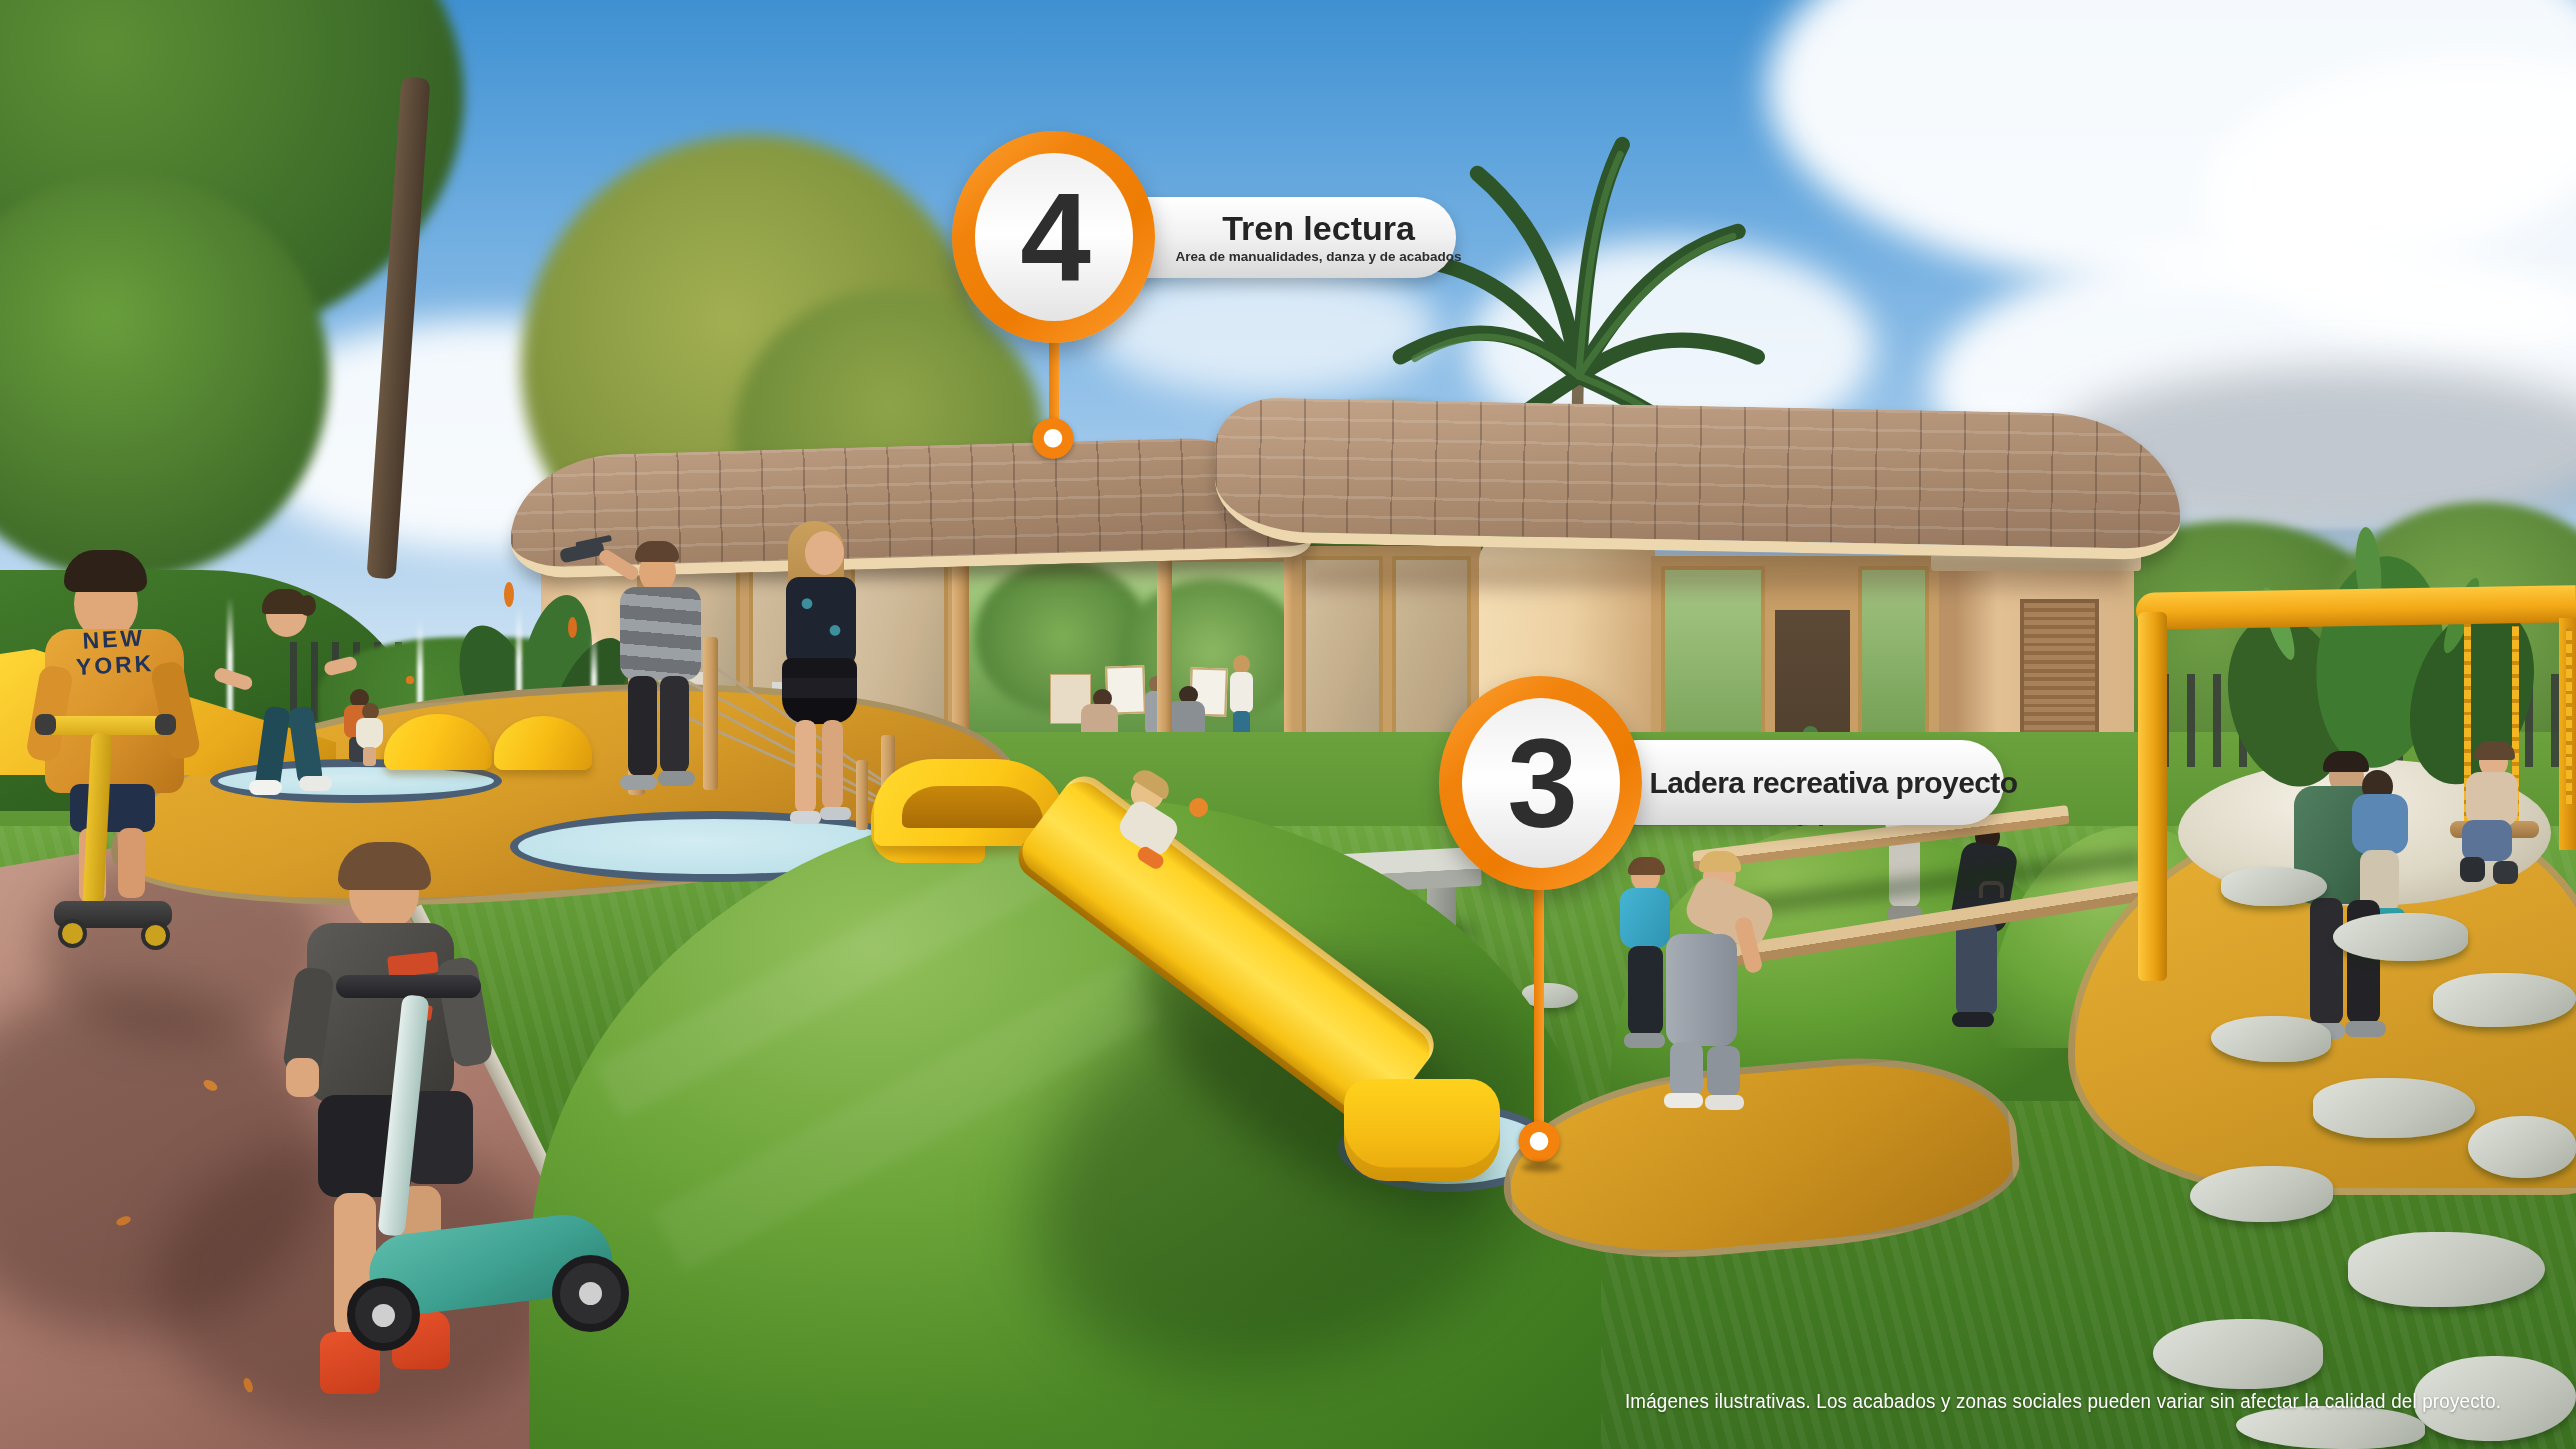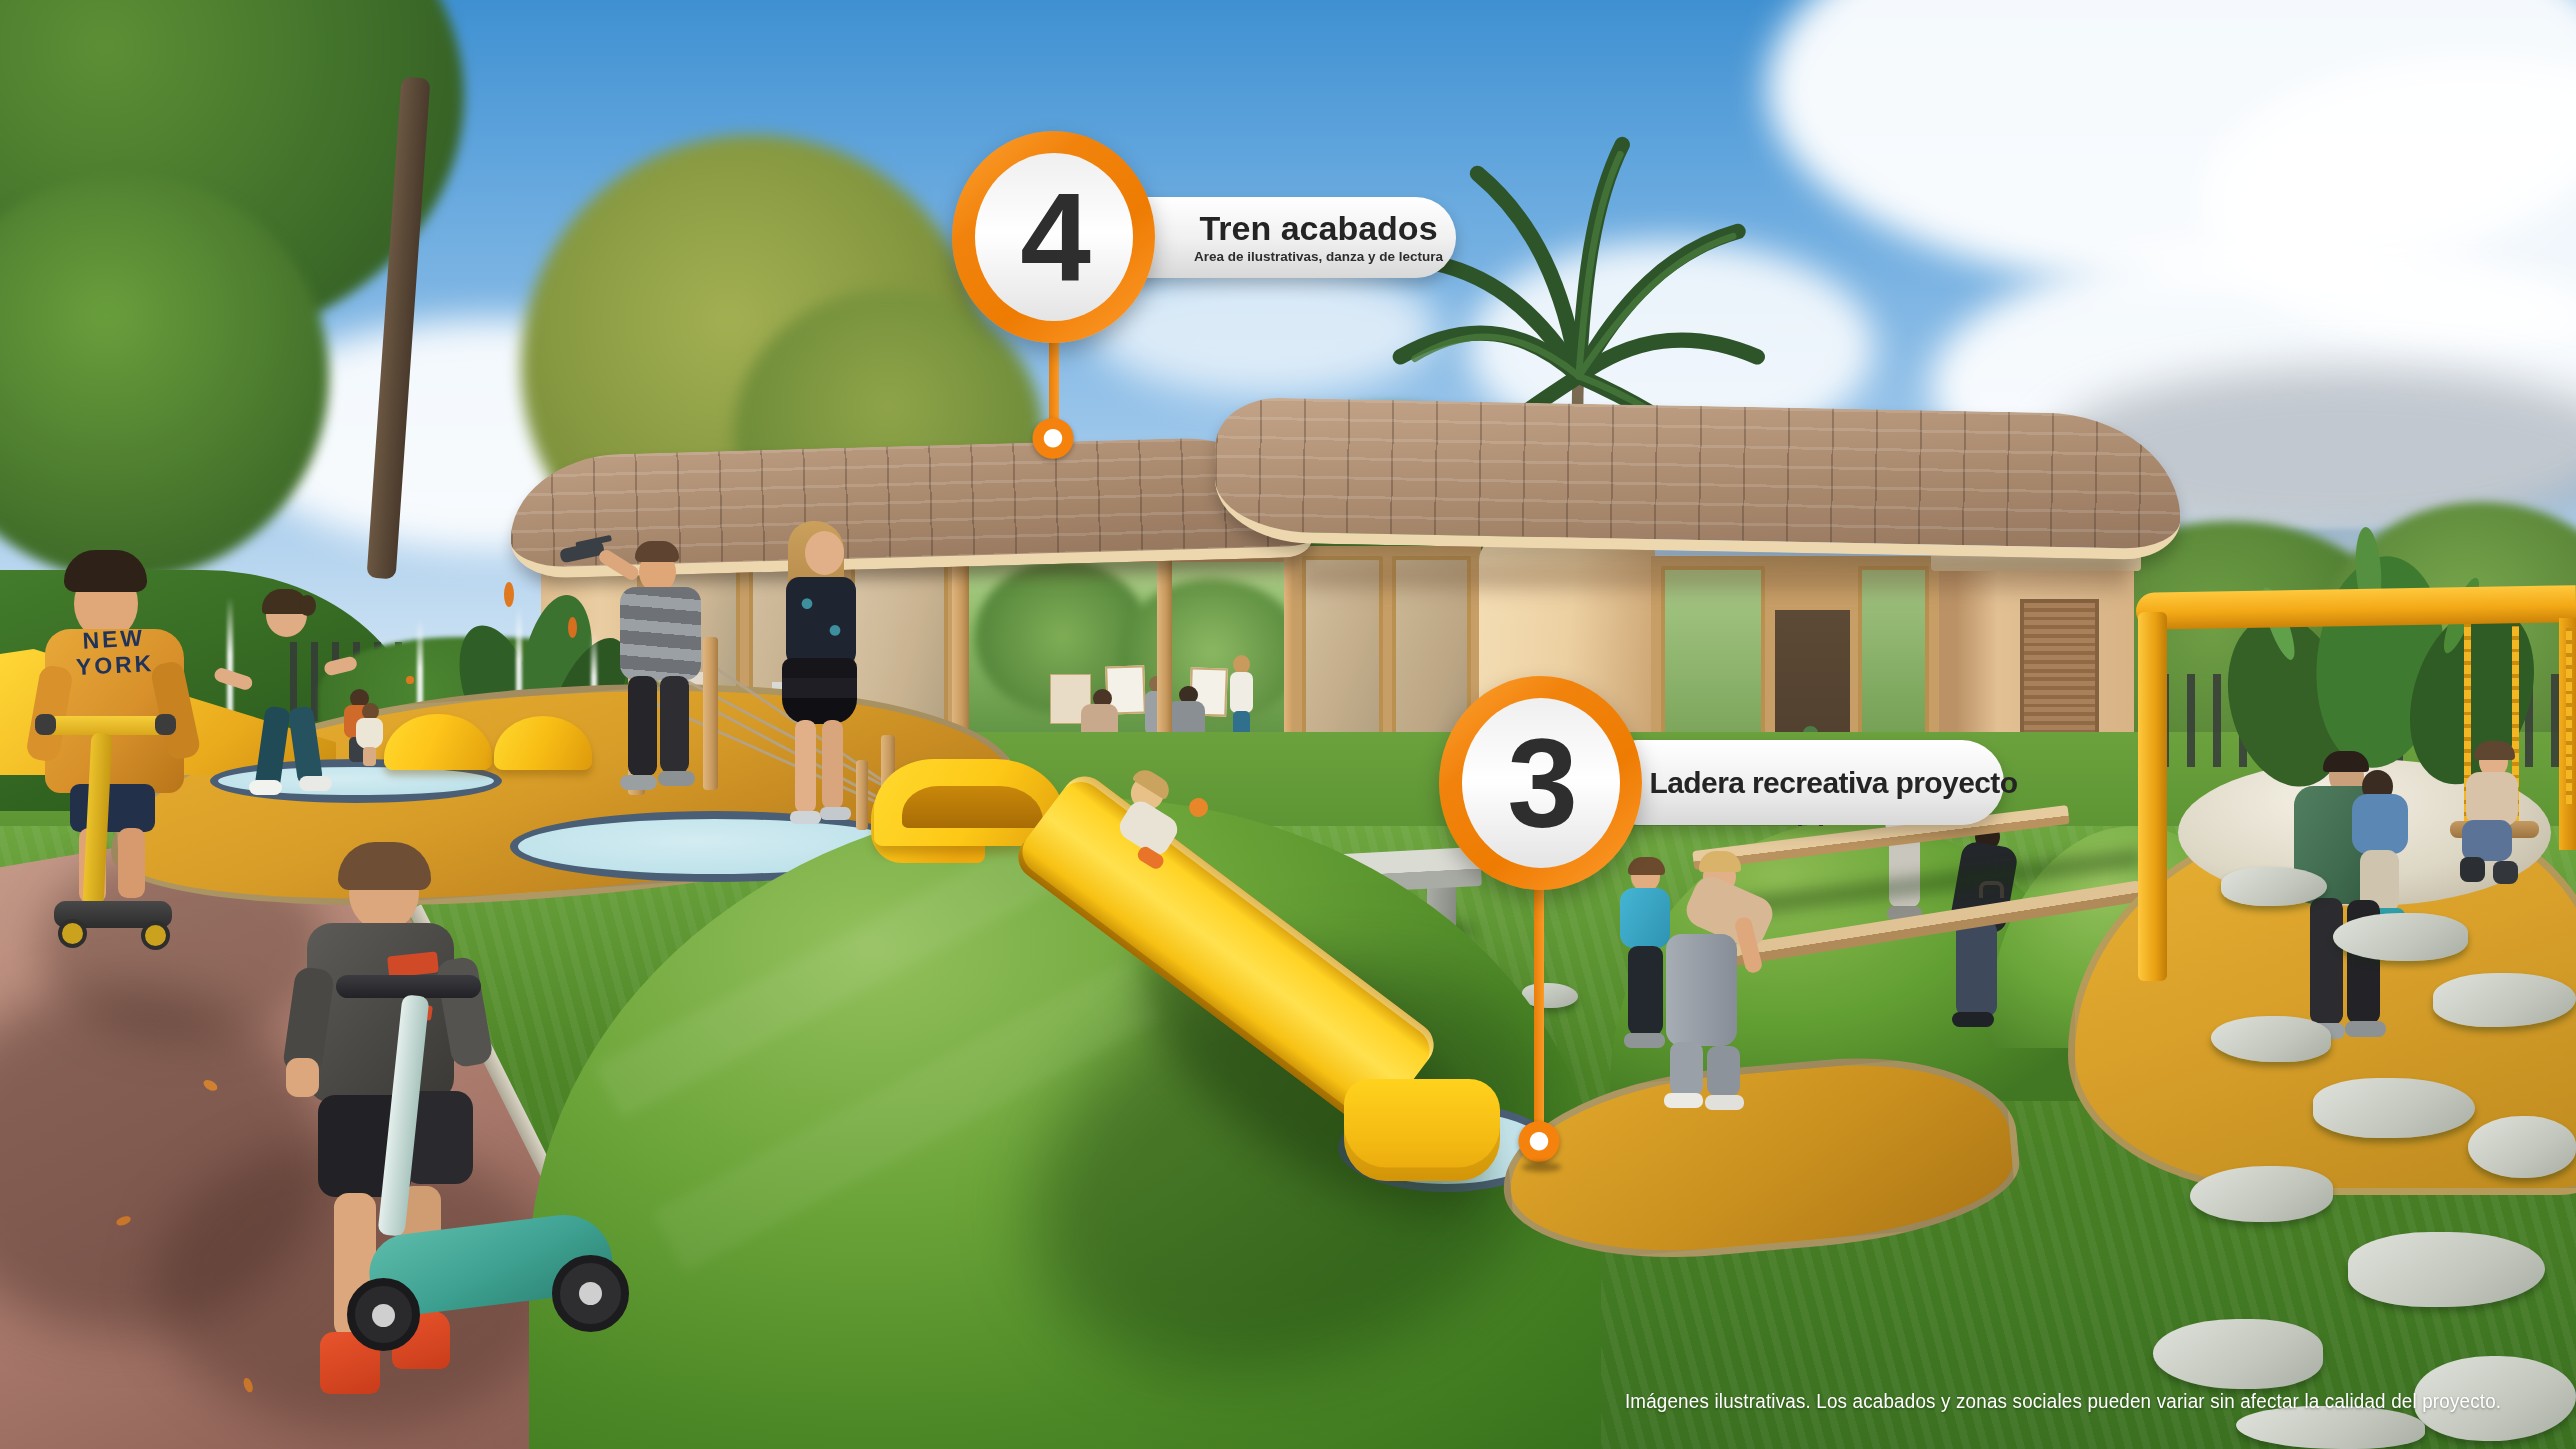--- a/index.html
+++ b/index.html
@@ -504,22 +504,22 @@
     <div class="el" style="left:48px;top:436px;width:73px;height:73px;background:#2a2a2c;border:8.7px solid #1a1a1c;"></div>
     <div class="el" style="left:253px;top:413px;width:77px;height:77px;background:#2e2e30;border:8.7px solid #1c1c1e;"></div>
     <div class="el" style="left:73px;top:462px;width:23px;height:23px;background:#cfcfcf;"></div>
     <div class="el" style="left:280px;top:440px;width:23px;height:23px;background:#cfcfcf;"></div>
   </div>
 
   <div class="a" style="left:0;top:0;width:0;height:0;">
     <div class="cl-stem" style="left:1049px;top:328px;width:9.7px;height:97px;"></div>
     <div class="cl-donut" style="left:1031px;top:418px;"></div>
     <div class="cl-pill" style="left:1106px;top:197px;width:350px;height:81px;padding-left:75px;">
-      <div class="cl-title" style="font-size:34px;">Tren acabados</div>
-      <div class="cl-sub" style="font-size:13.5px;margin-top:2.9px;">Area de ilustrativas, danza y de lectura</div>
+      <div class="cl-title" style="font-size:34px;">Tren lectura</div>
+      <div class="cl-sub" style="font-size:13.5px;margin-top:2.9px;">Area de manualidades, danza y de acabados</div>
     </div>
     <div class="cl-badge" style="left:952px;top:131px;width:203px;height:212px;">
       <div class="cl-badge-inner" style="width:158px;height:168px;">
         <div class="cl-num" style="font-size:127px;">4</div>
       </div>
     </div>
   </div>
 
   <div class="a" style="left:0;top:0;width:0;height:0;">
     <div class="cl-stem" style="left:1534px;top:879px;width:9.7px;height:249px;"></div>

